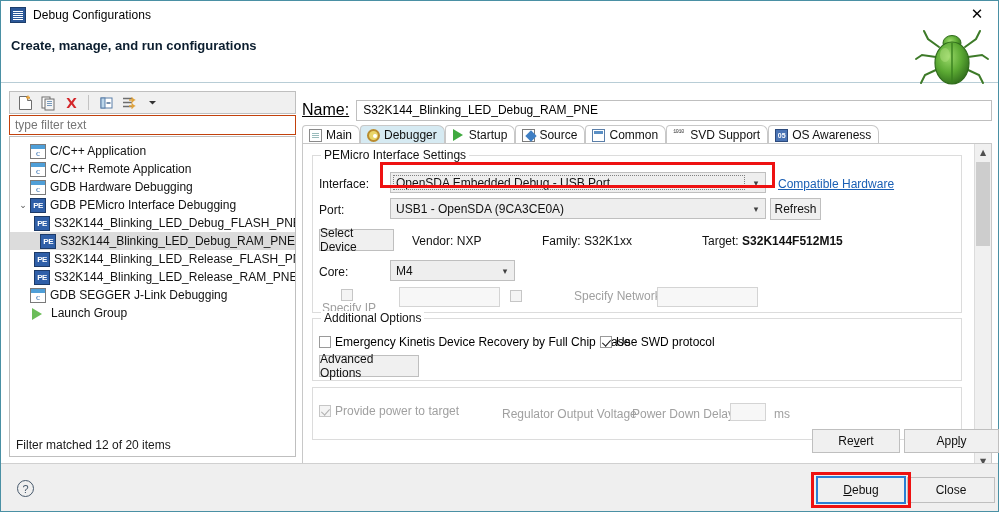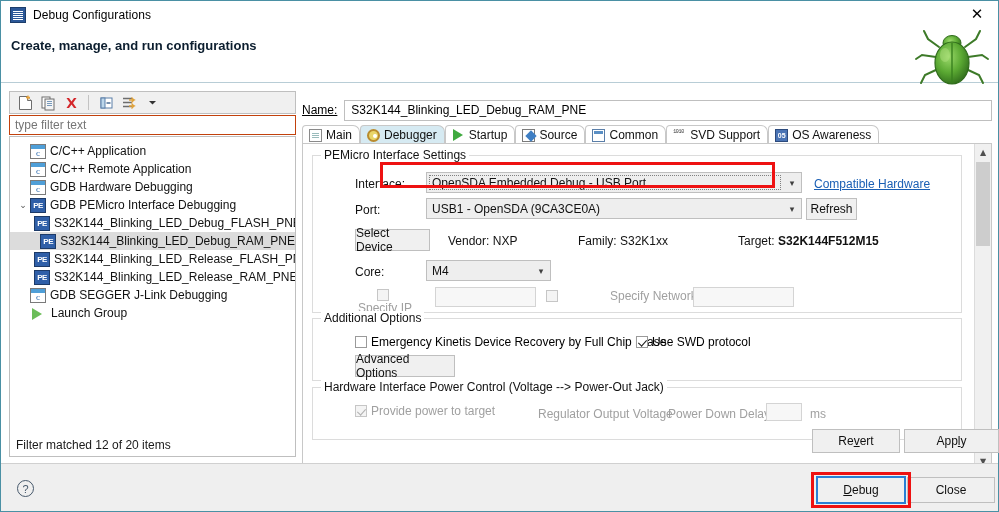--- a/index.html
+++ b/index.html
@@ -166,21 +166,21 @@
   }
 
   
   .right-panel {
     position: absolute; left: 301px; top: 90px; width: 690px; height: 366px;
   }
   .name-row {
     position: absolute; left: 0; top: 8px; width: 690px; height: 22px;
     display: flex; align-items: center;
   }
-  .name-label { font-size: 12px; margin-right: 7px; text-decoration: underline; }
+  .name-label { font-size: 16px; margin-right: 7px; text-decoration: underline; }
   .name-label u { text-decoration: underline; }
   .name-input {
     flex: 1; height: 21px; border: 1px solid #bfbfbf; background: #fff;
     padding: 0 4px;
   }
   .name-input input {
     width: 100%; height: 100%; border: 0; outline: none; background: transparent;
     font-family: "Liberation Sans", sans-serif; font-size: 12px; color: #000;
   }
 
@@ -245,21 +245,21 @@
   
   .group { position: absolute; }
   .group-frame {
     position: absolute; left: 0; top: 7px; right: 0; bottom: 0;
     border: 1px solid #dcdcdc;
   }
   .group-title {
     position: absolute; left: 9px; top: 0; background: #fff;
     padding: 0 3px; font-size: 12px; color: #111; z-index: 2;
   }
-  .grp-body { position: absolute; left: 0; top: 7px; right: 0; bottom: 0; z-index: 1; margin-left: 36px; }
+  .grp-body { position: absolute; left: 0; top: 7px; right: 0; bottom: 0; z-index: 1; }
 
   .fld-label { position: absolute; font-size: 12px; color: #111; }
   .fld-label.dim { color: #a0a0a0; }
 
   .combo {
     position: absolute; height: 21px;
     border: 1px solid #bfbfbf; background: #eeeeee;
     display: flex; align-items: center; font-size: 12px; color: #111;
     padding-left: 5px; cursor: pointer;
   }
@@ -589,21 +589,20 @@
             <div class="chk checked" style="left:288px; top:17px;">
               <span class="box"></span>
               <span>Use SWD protocol</span>
             </div>
             <div class="btn" style="left:7px; top:37px; width:100px;">Advanced Options</div>
           </div>
         </div>
 
         <div class="group" style="left:9px; top:236px; width:650px; height:60px;">
           <div class="group-frame"></div>
-          <div class="group-title">Hardware Interface Power Control (Voltage --&gt; Power-Out Jack)</div>
           <div class="grp-body">
             <div class="chk disabled checked" style="left:7px; top:17px;">
               <span class="box"></span>
               <span>Provide power to target</span>
             </div>
             <div class="fld-label dim" style="left:190px; top:20px;">Regulator Output Voltage</div>
             <div class="fld-label dim" style="left:320px; top:20px;">Power Down Delay</div>
             <div class="txtbox" style="left:418px; top:16px; width:36px; height:18px;"></div>
             <div class="fld-label dim" style="left:462px; top:20px;">ms</div>
           </div>

